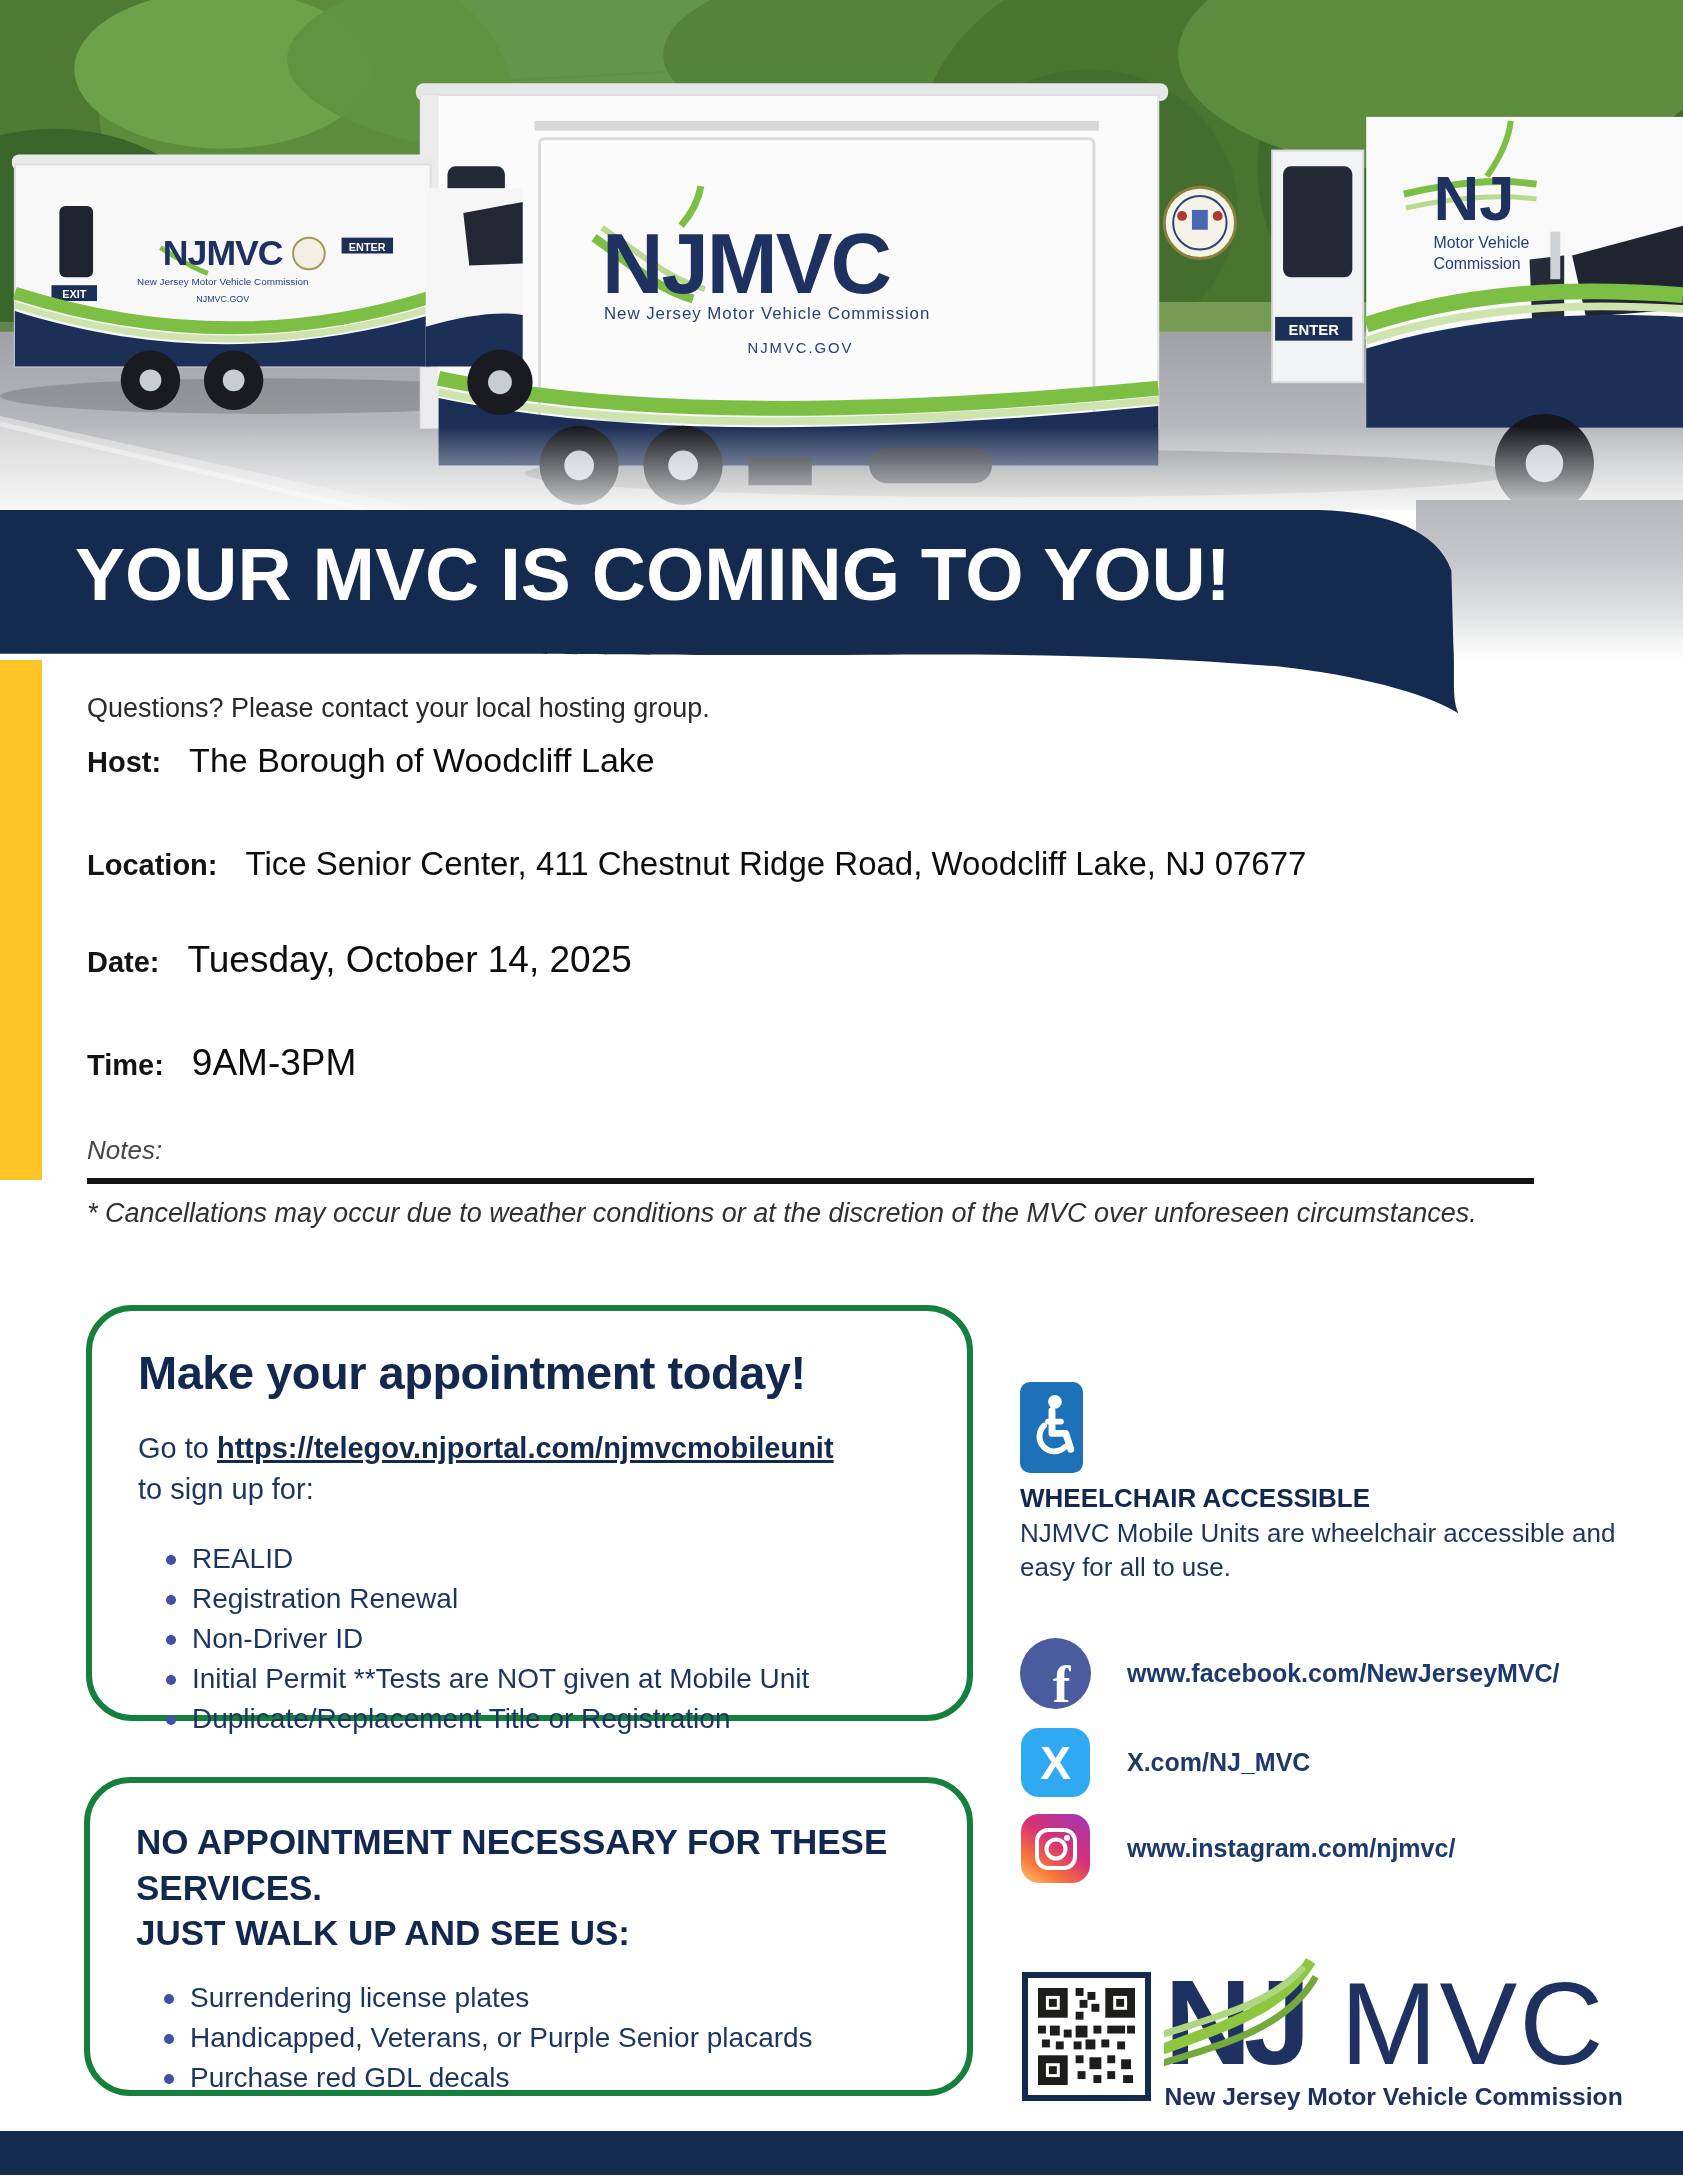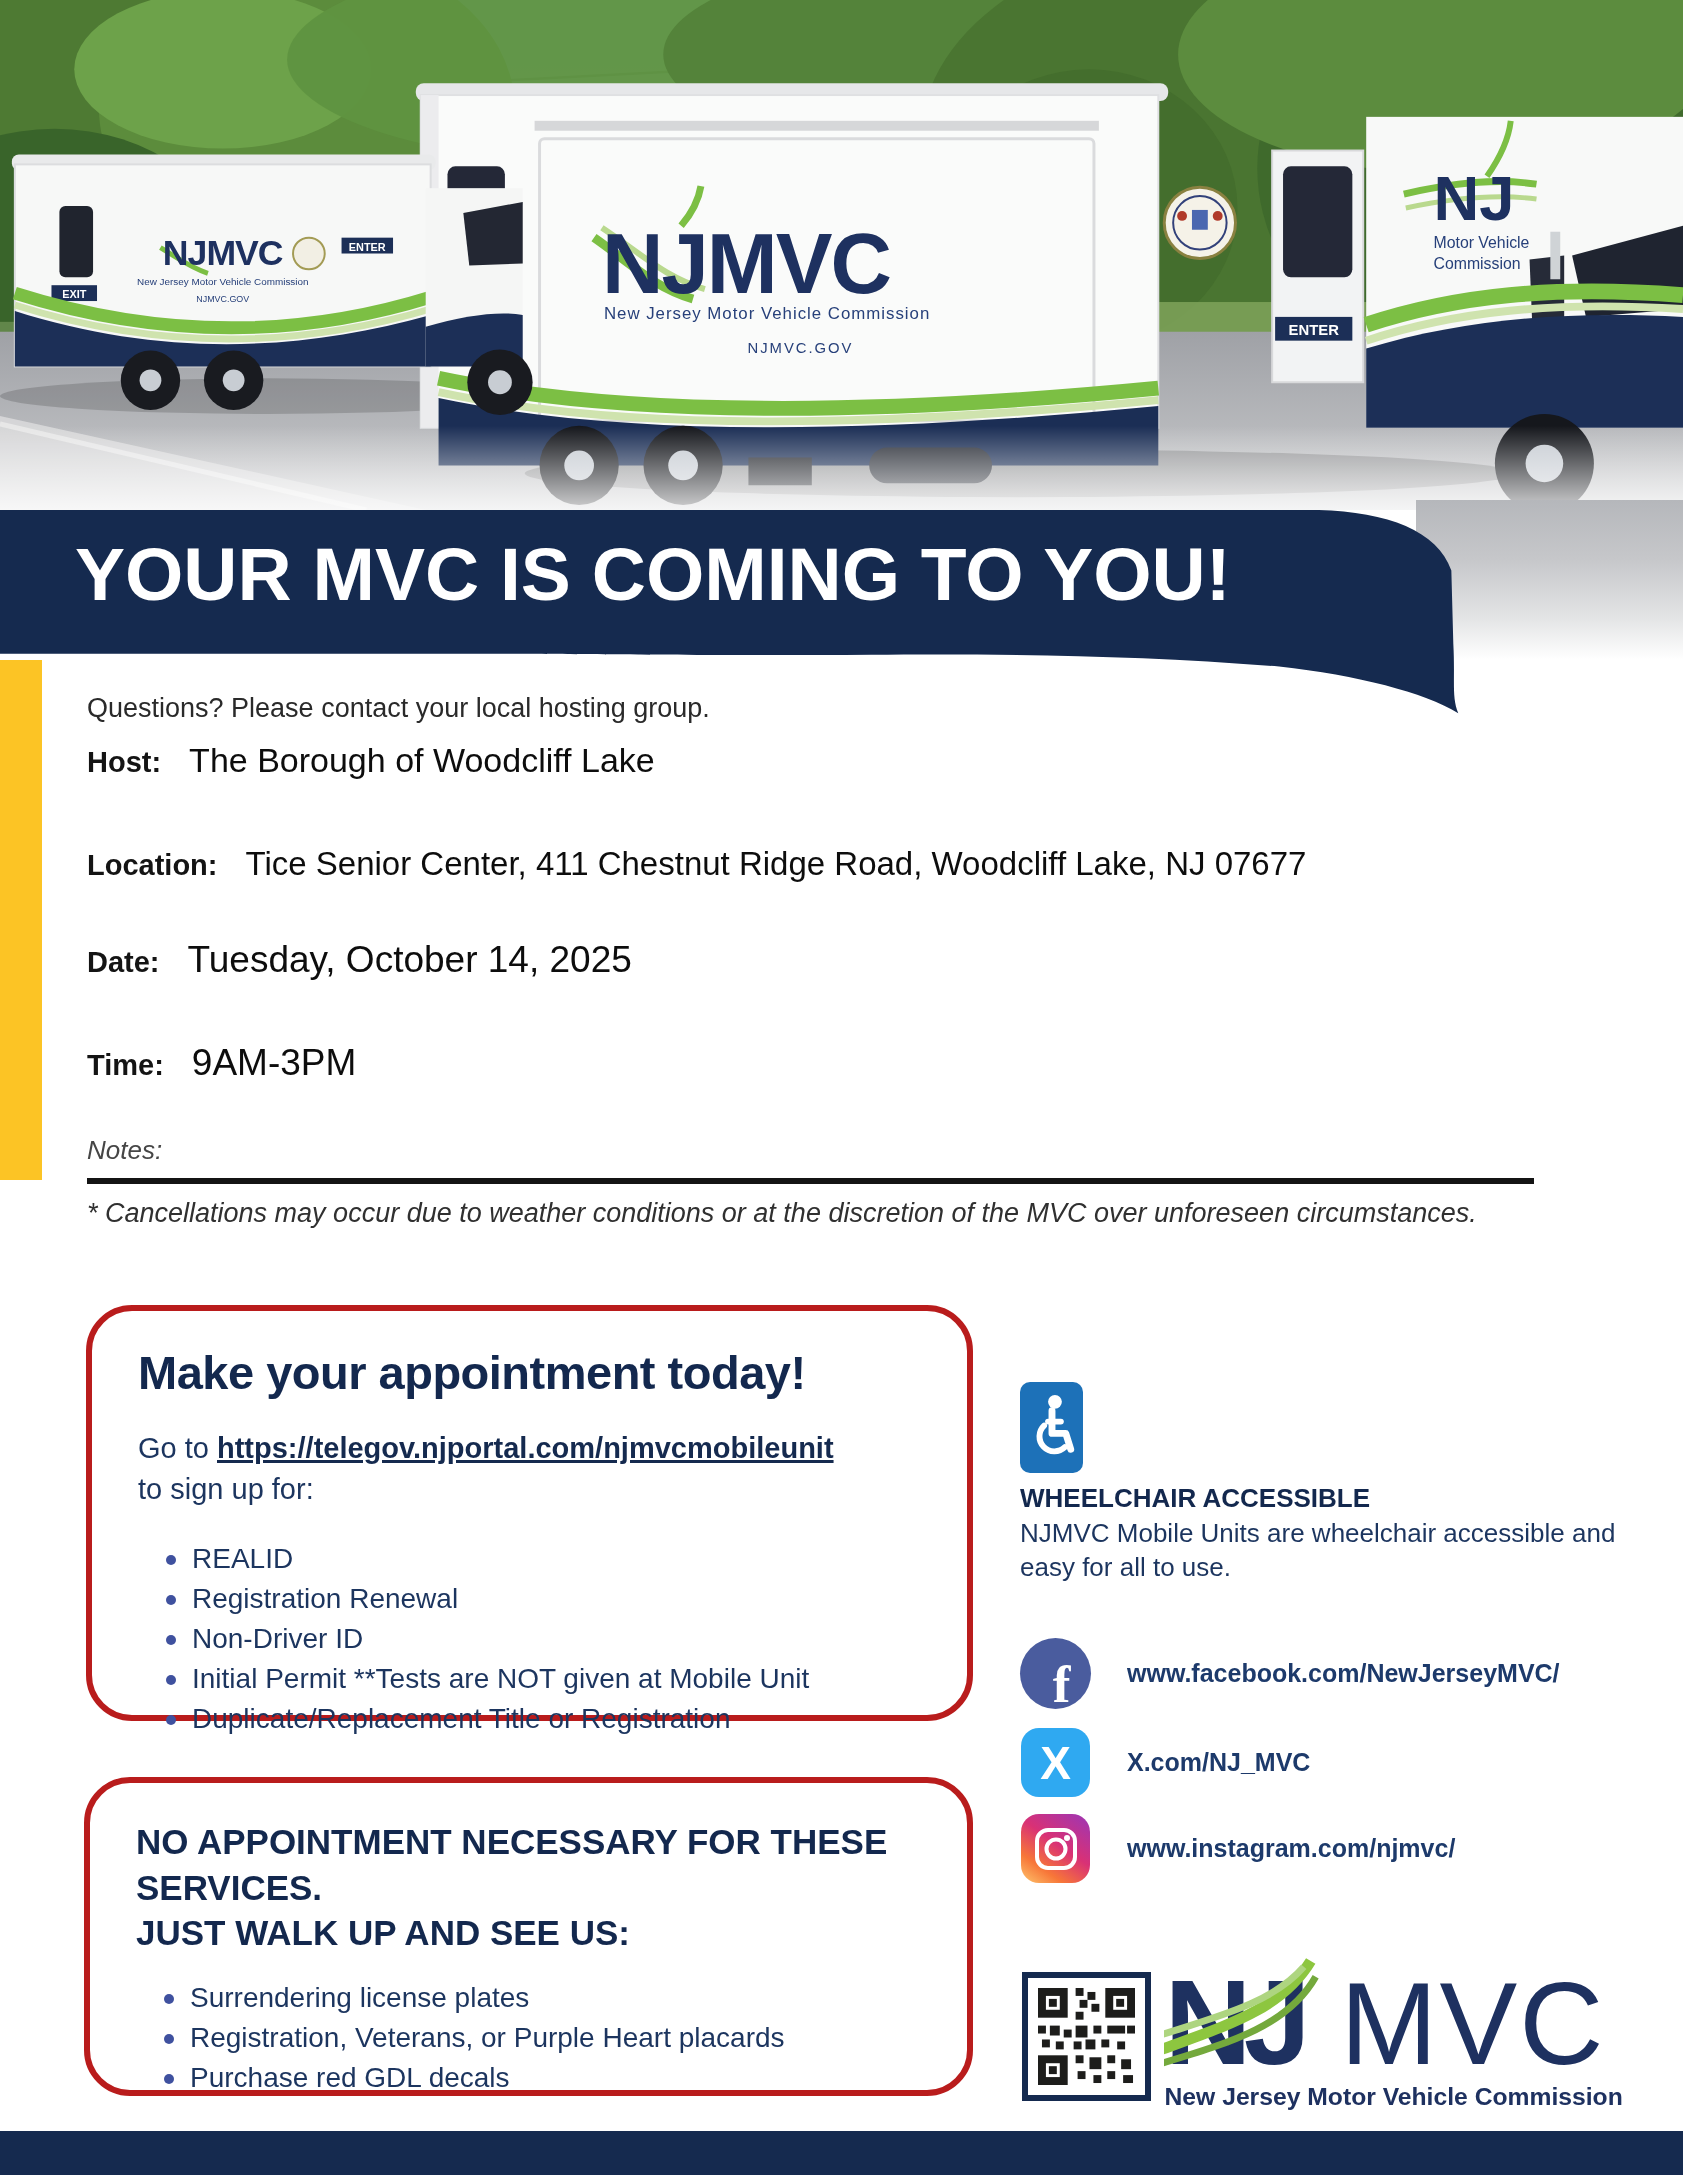--- a/index.html
+++ b/index.html
@@ -23,21 +23,21 @@
   .q-line{left:87px;top:693px;font-size:27px;color:#2a2a2a;}
   .info-row{left:87px;display:flex;align-items:baseline;}
   .info-lab{font-size:29px;font-weight:bold;color:#141414;}
   .info-val{font-size:34px;color:#0d0d0d;margin-left:28px;}
   .val-lg{font-size:37px;}
   .notes{left:87px;top:1135px;font-size:26px;font-style:italic;color:#464646;}
   .rule{left:87px;top:1178px;width:1447px;height:6px;background:#141414;}
   .disclaimer{left:87px;top:1198px;width:1465px;font-size:27px;font-style:italic;color:#303030;}
 
   
-  .rbox{border:6px solid #b91c1c;border-radius:46px;background:#fff;box-sizing:border-box;}
+  .rbox{border:6px solid #15803d;border-radius:46px;background:#fff;box-sizing:border-box;}
   .box1{left:86px;top:1305px;width:887px;height:416px;padding:34px 46px;}
   .box1 h2{margin:0;font-size:47px;font-weight:bold;color:#13284e;letter-spacing:-0.5px;}
   .golink{margin-top:28px;font-size:29px;color:#1c355f;line-height:1.4;}
   .golink a{color:#152a4f;font-weight:bold;text-decoration:underline;text-decoration-thickness:3px;}
   ul.svc{list-style:none;margin:30px 0 0 0;padding:0 0 0 28px;}
   ul.svc li{position:relative;font-size:28px;color:#1c355f;padding:4px 0 4px 26px;}
   ul.svc li::before{content:"";position:absolute;left:0;top:16px;width:10px;height:10px;
     border-radius:50%;background:#3f519f;}
   .box2{left:84px;top:1777px;width:889px;height:319px;padding:36px 46px;}
   .box2 h2{margin:0;font-size:35px;font-weight:bold;color:#13284e;line-height:1.3;letter-spacing:0;}
@@ -323,21 +323,21 @@
     <span class="soc-label">www.instagram.com/njmvc/</span>
   </div>
 
   <div class="abs rbox box2">
     <h2>
       <span>NO APPOINTMENT NECESSARY FOR THESE SERVICES.</span><br>
       <span>JUST WALK UP AND SEE US:</span>
     </h2>
     <ul class="svc">
       <li><span>Surrendering license plates</span></li>
-      <li><span>Registration, Veterans, or Purple Heart placards</span></li>
+      <li><span>Handicapped, Veterans, or Purple Senior placards</span></li>
       <li><span>Purchase red GDL decals</span></li>
     </ul>
   </div>
 
   <div class="abs qr">
     <svg width="97" height="97" viewBox="0 0 98 98">
       <g fill="#1d1d1b">
         <rect x="0" y="0" width="30" height="30"></rect>
           <rect x="68" y="0" width="30" height="30"></rect>
         <rect x="0" y="68" width="30" height="30"></rect>

